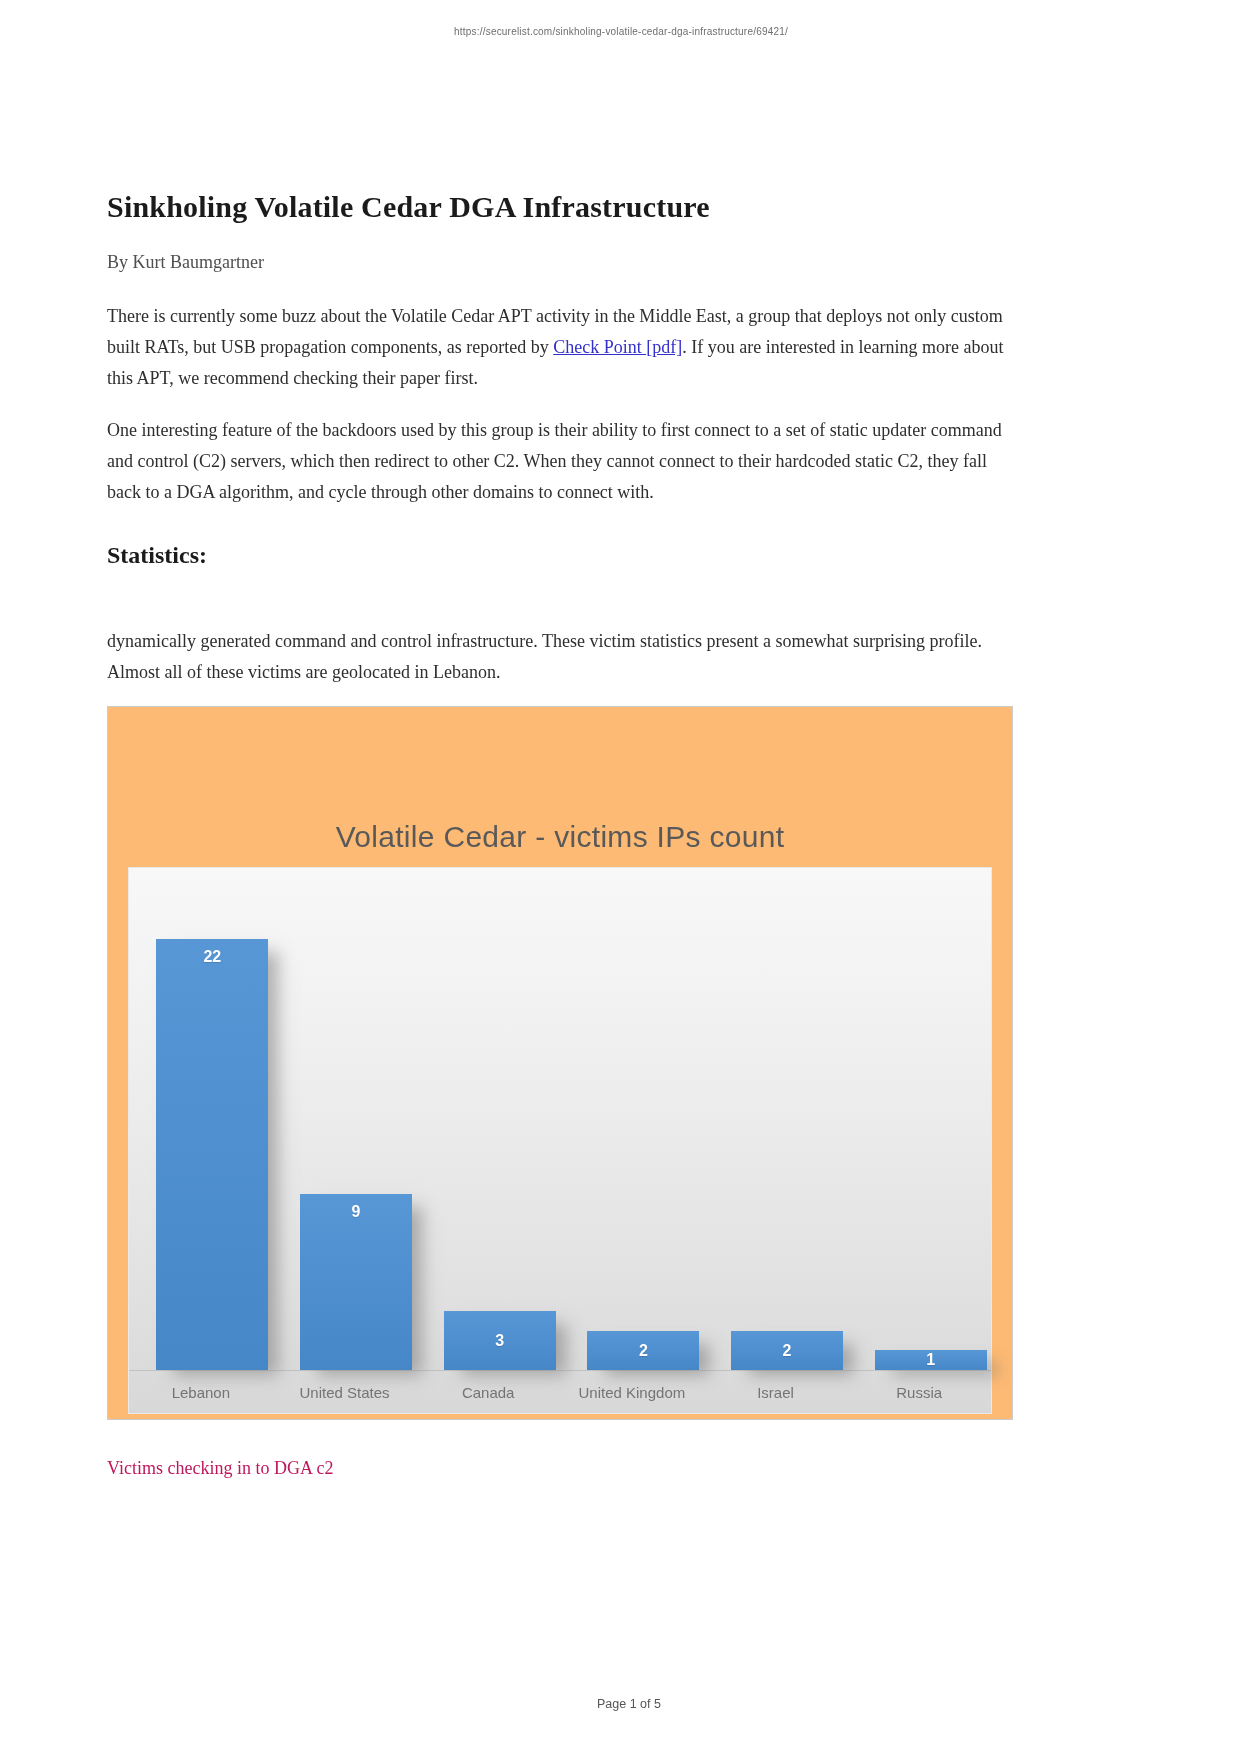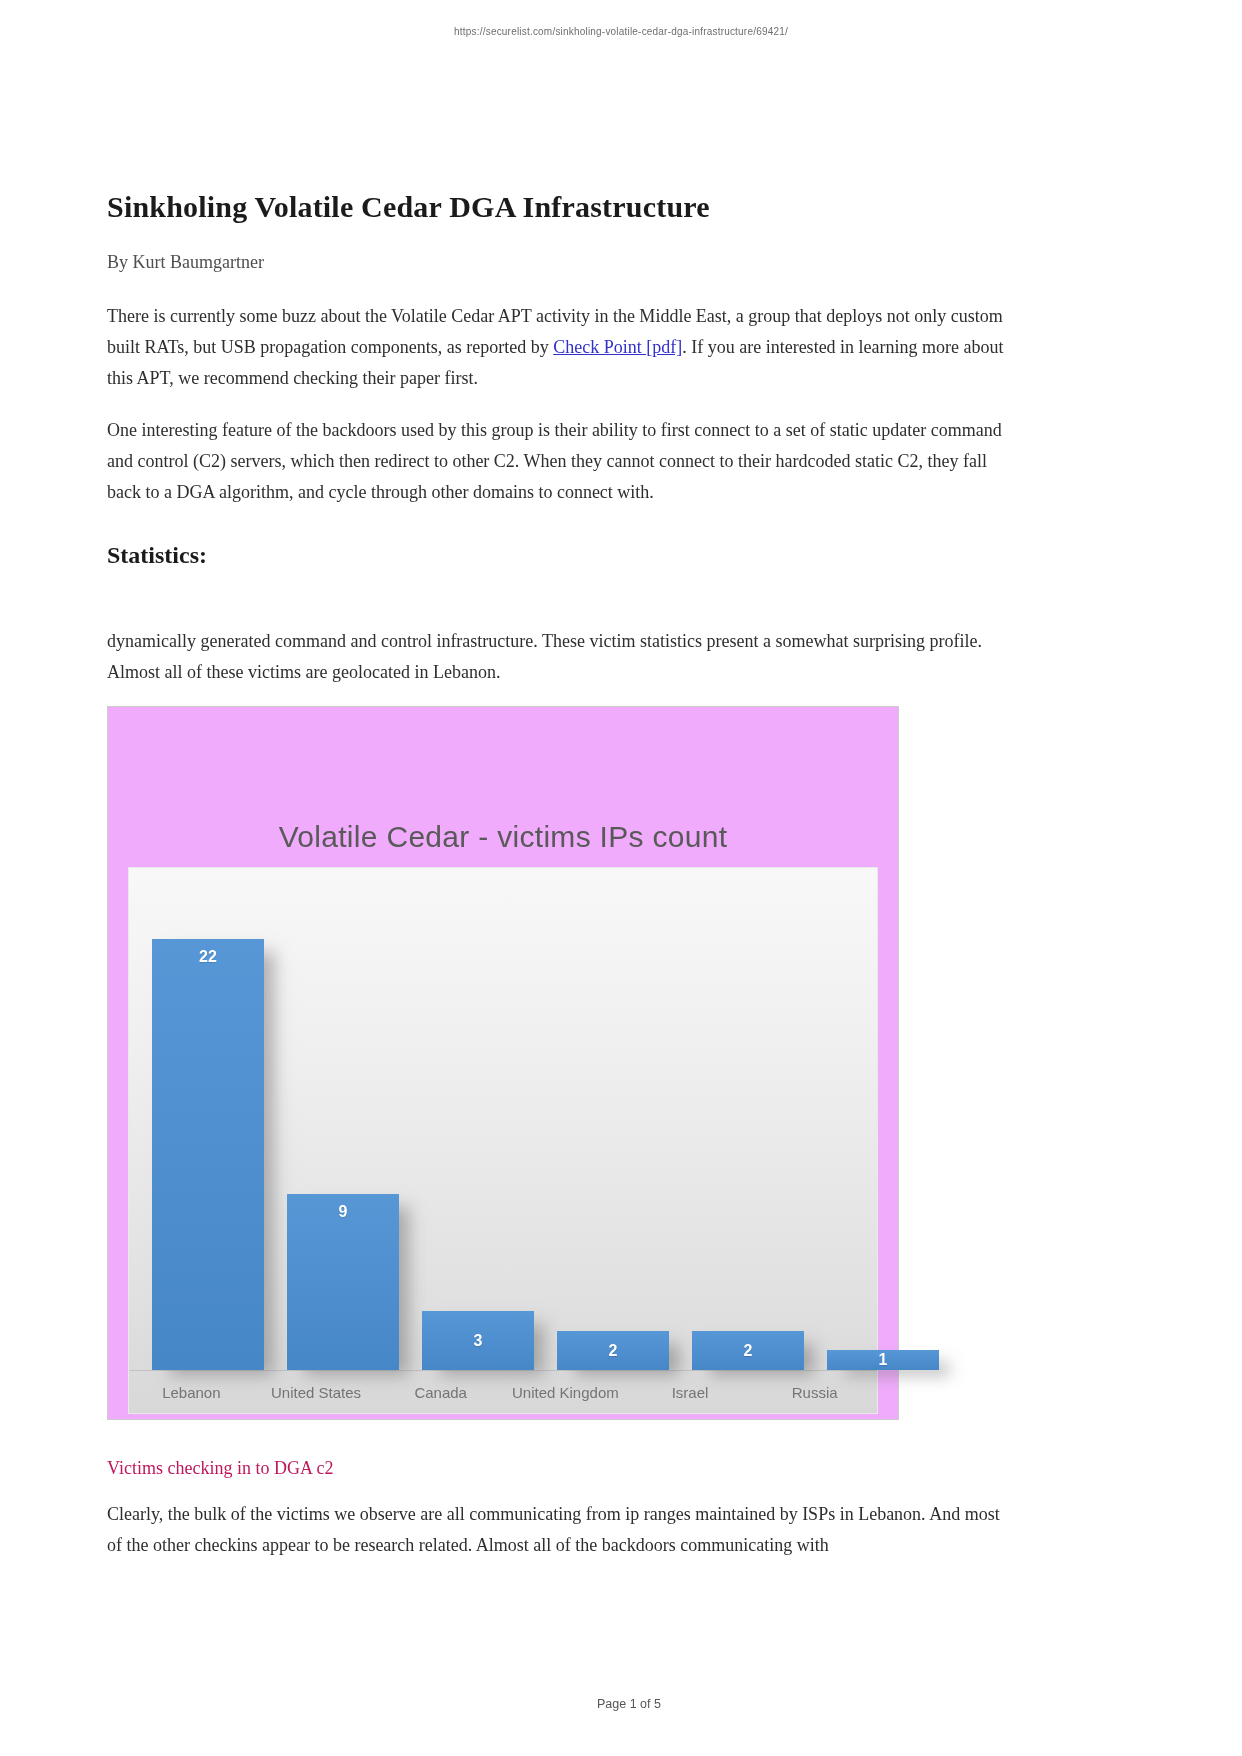--- a/index.html
+++ b/index.html
@@ -38,23 +38,23 @@
   p.body { margin:21px 0 0 0; font-size:18px; line-height:31px; color:#2e2e2e; }
   p.body.first { margin-top:28px; }
   a.article-link { color:#3330cc; text-decoration:underline; cursor:pointer; }
   .section-heading {
     margin:34px 0 0 0;
     font-size:24px; font-weight:bold; color:#1b1b1b;
   }
   
   .chart-box {
     margin-top:18px;
-    width:792px; height:714px;
+    width:906px; height:714px;
     border:1px solid #cccccc;
-    background:#f0abfc;
+    background:#fdba74;
   }
   .chart-title {
     padding-top:112px;
     text-align:center;
     font-family:"Liberation Sans", sans-serif;
     font-size:30px; line-height:36px; color:#595959;
     letter-spacing:0.3px;
   }
   .plot-bg {
     margin:12px 20px 0 20px;
@@ -169,17 +169,16 @@
           <div class="x-label">Canada</div>
           <div class="x-label">United Kingdom</div>
           <div class="x-label">Israel</div>
           <div class="x-label">Russia</div>
         </div>
     </div>
   </figure>
 
   <div class="chart-caption">Victims checking in to DGA c2</div>
 
-  <p class="body" style="margin-top:20px;">Clearly, the bulk of the victims we observe are all communicating from ip ranges maintained by ISPs in Lebanon. And most of the other checkins appear to be research related. Almost all of the backdoors communicating with</p>
 
 </div>
 
 <div class="page-footer">Page 1 of 5</div>
 
 </body></html>

